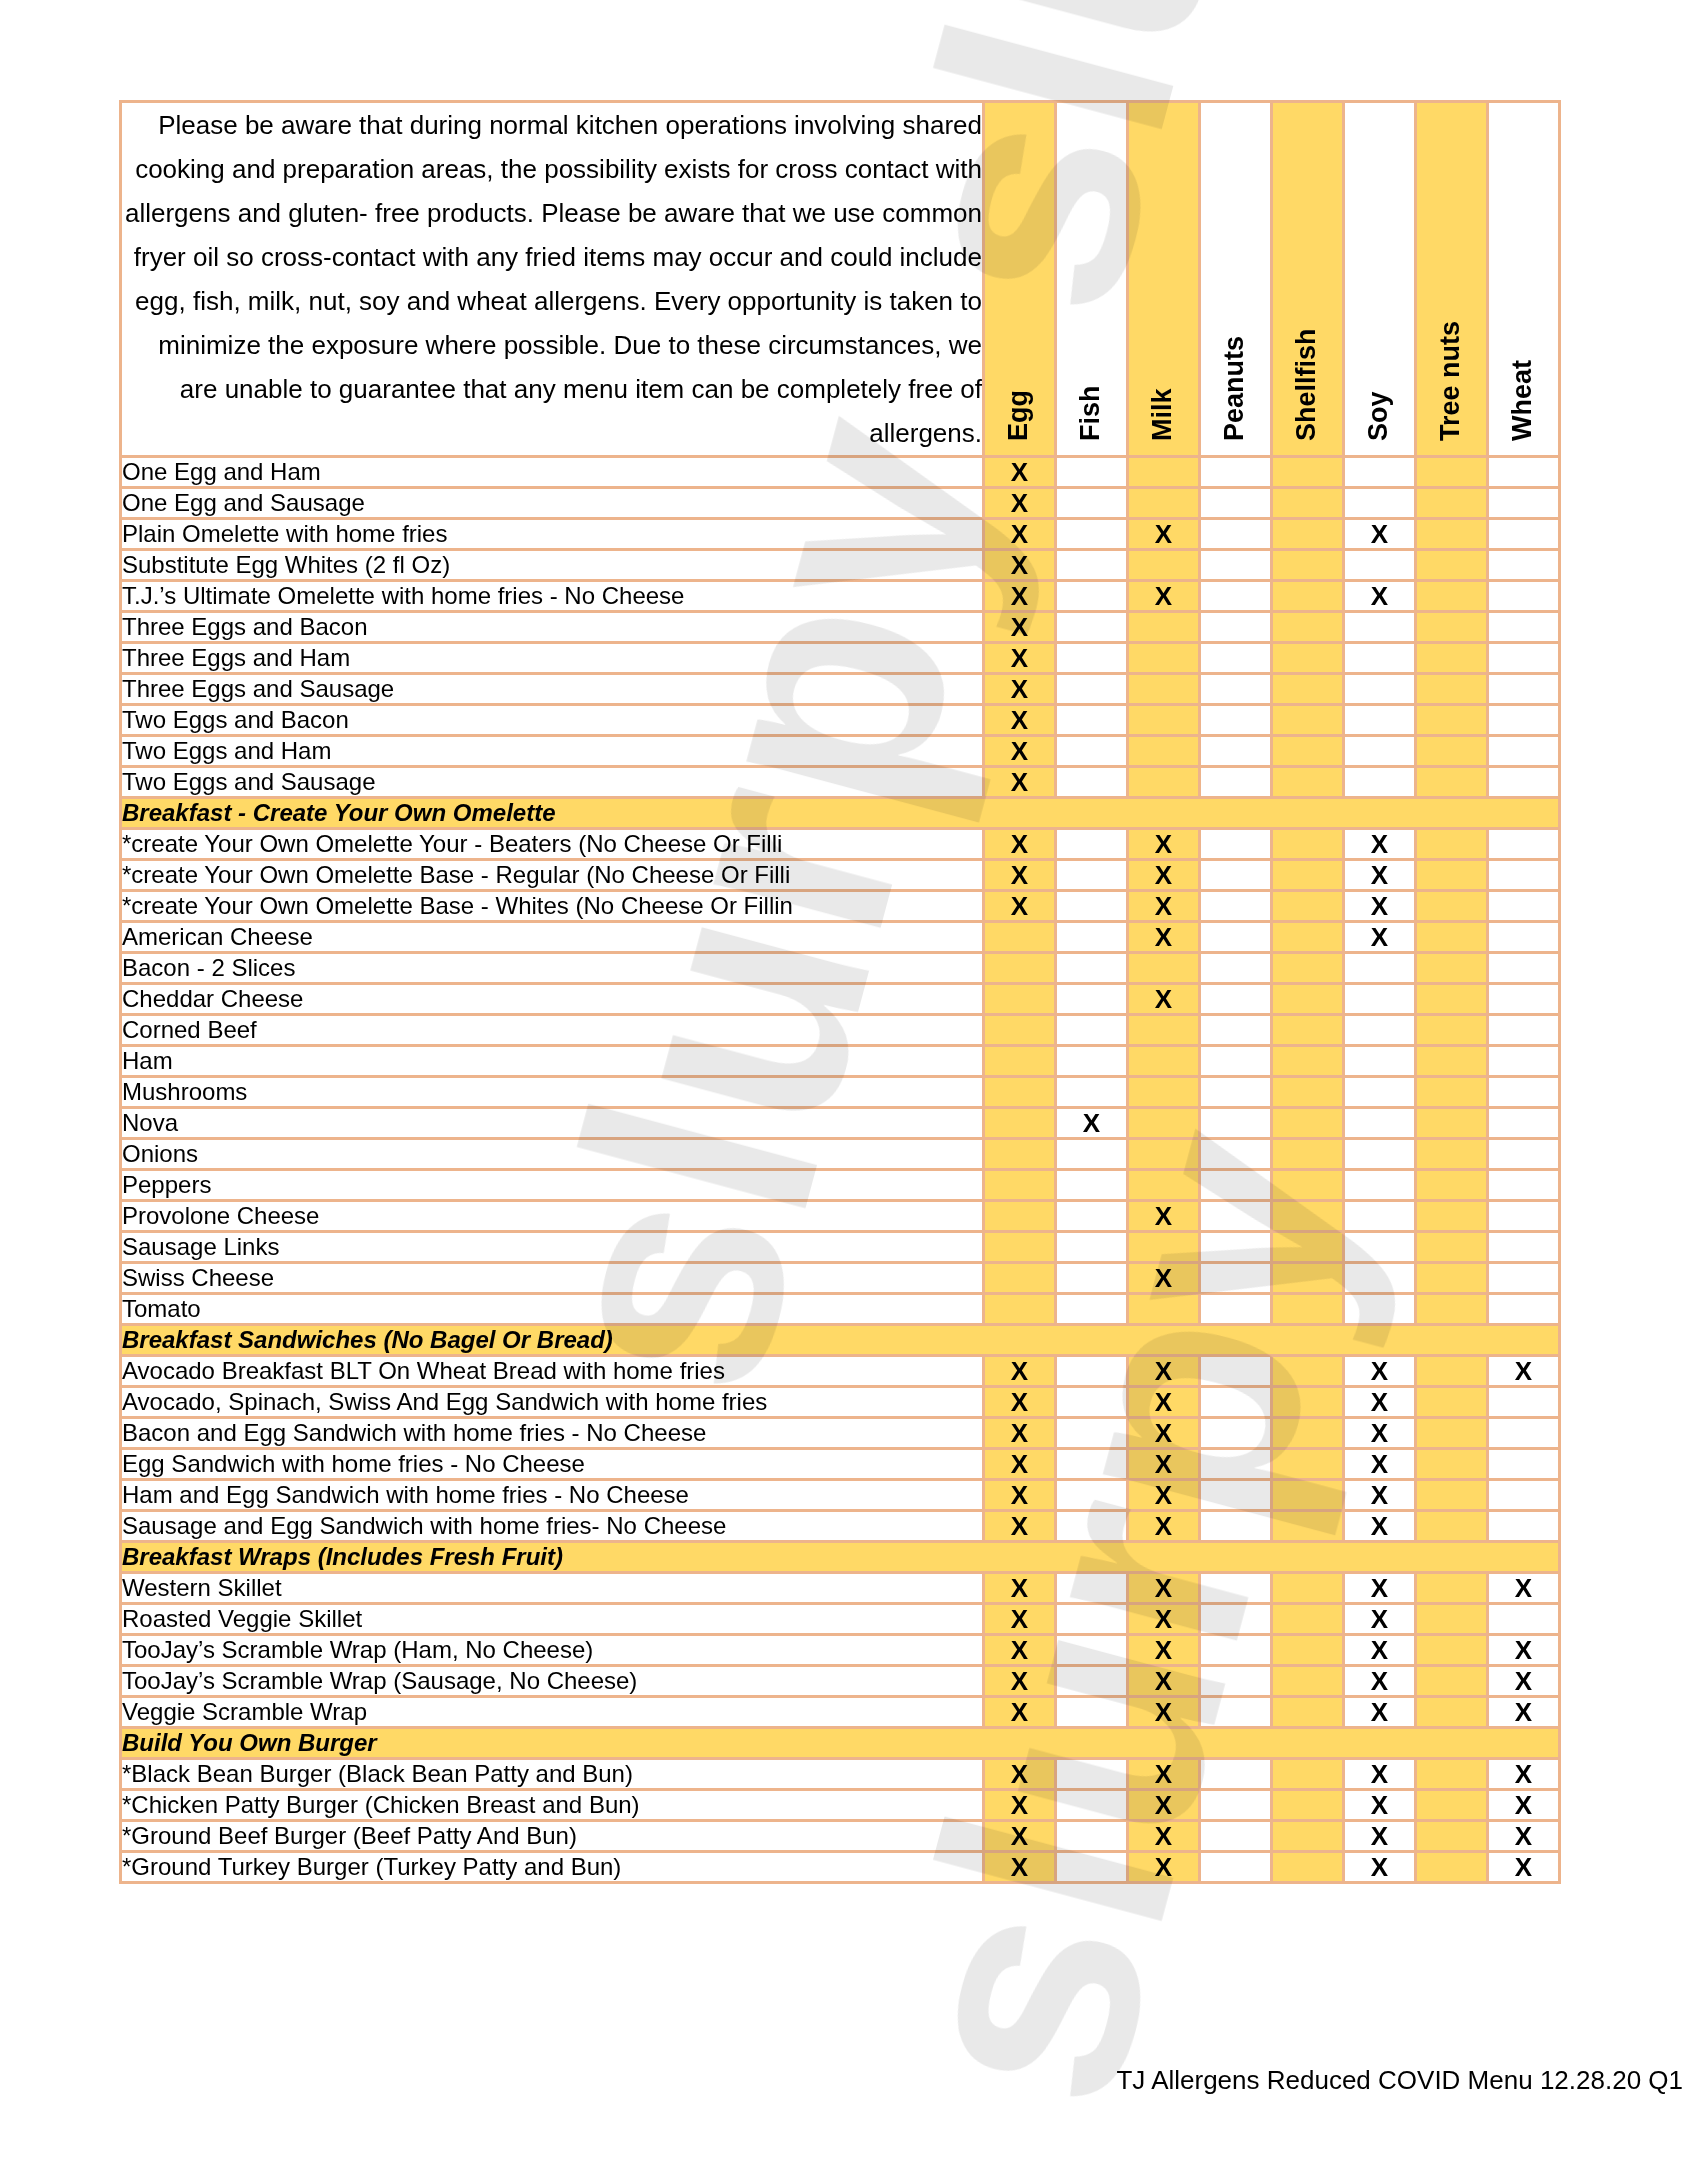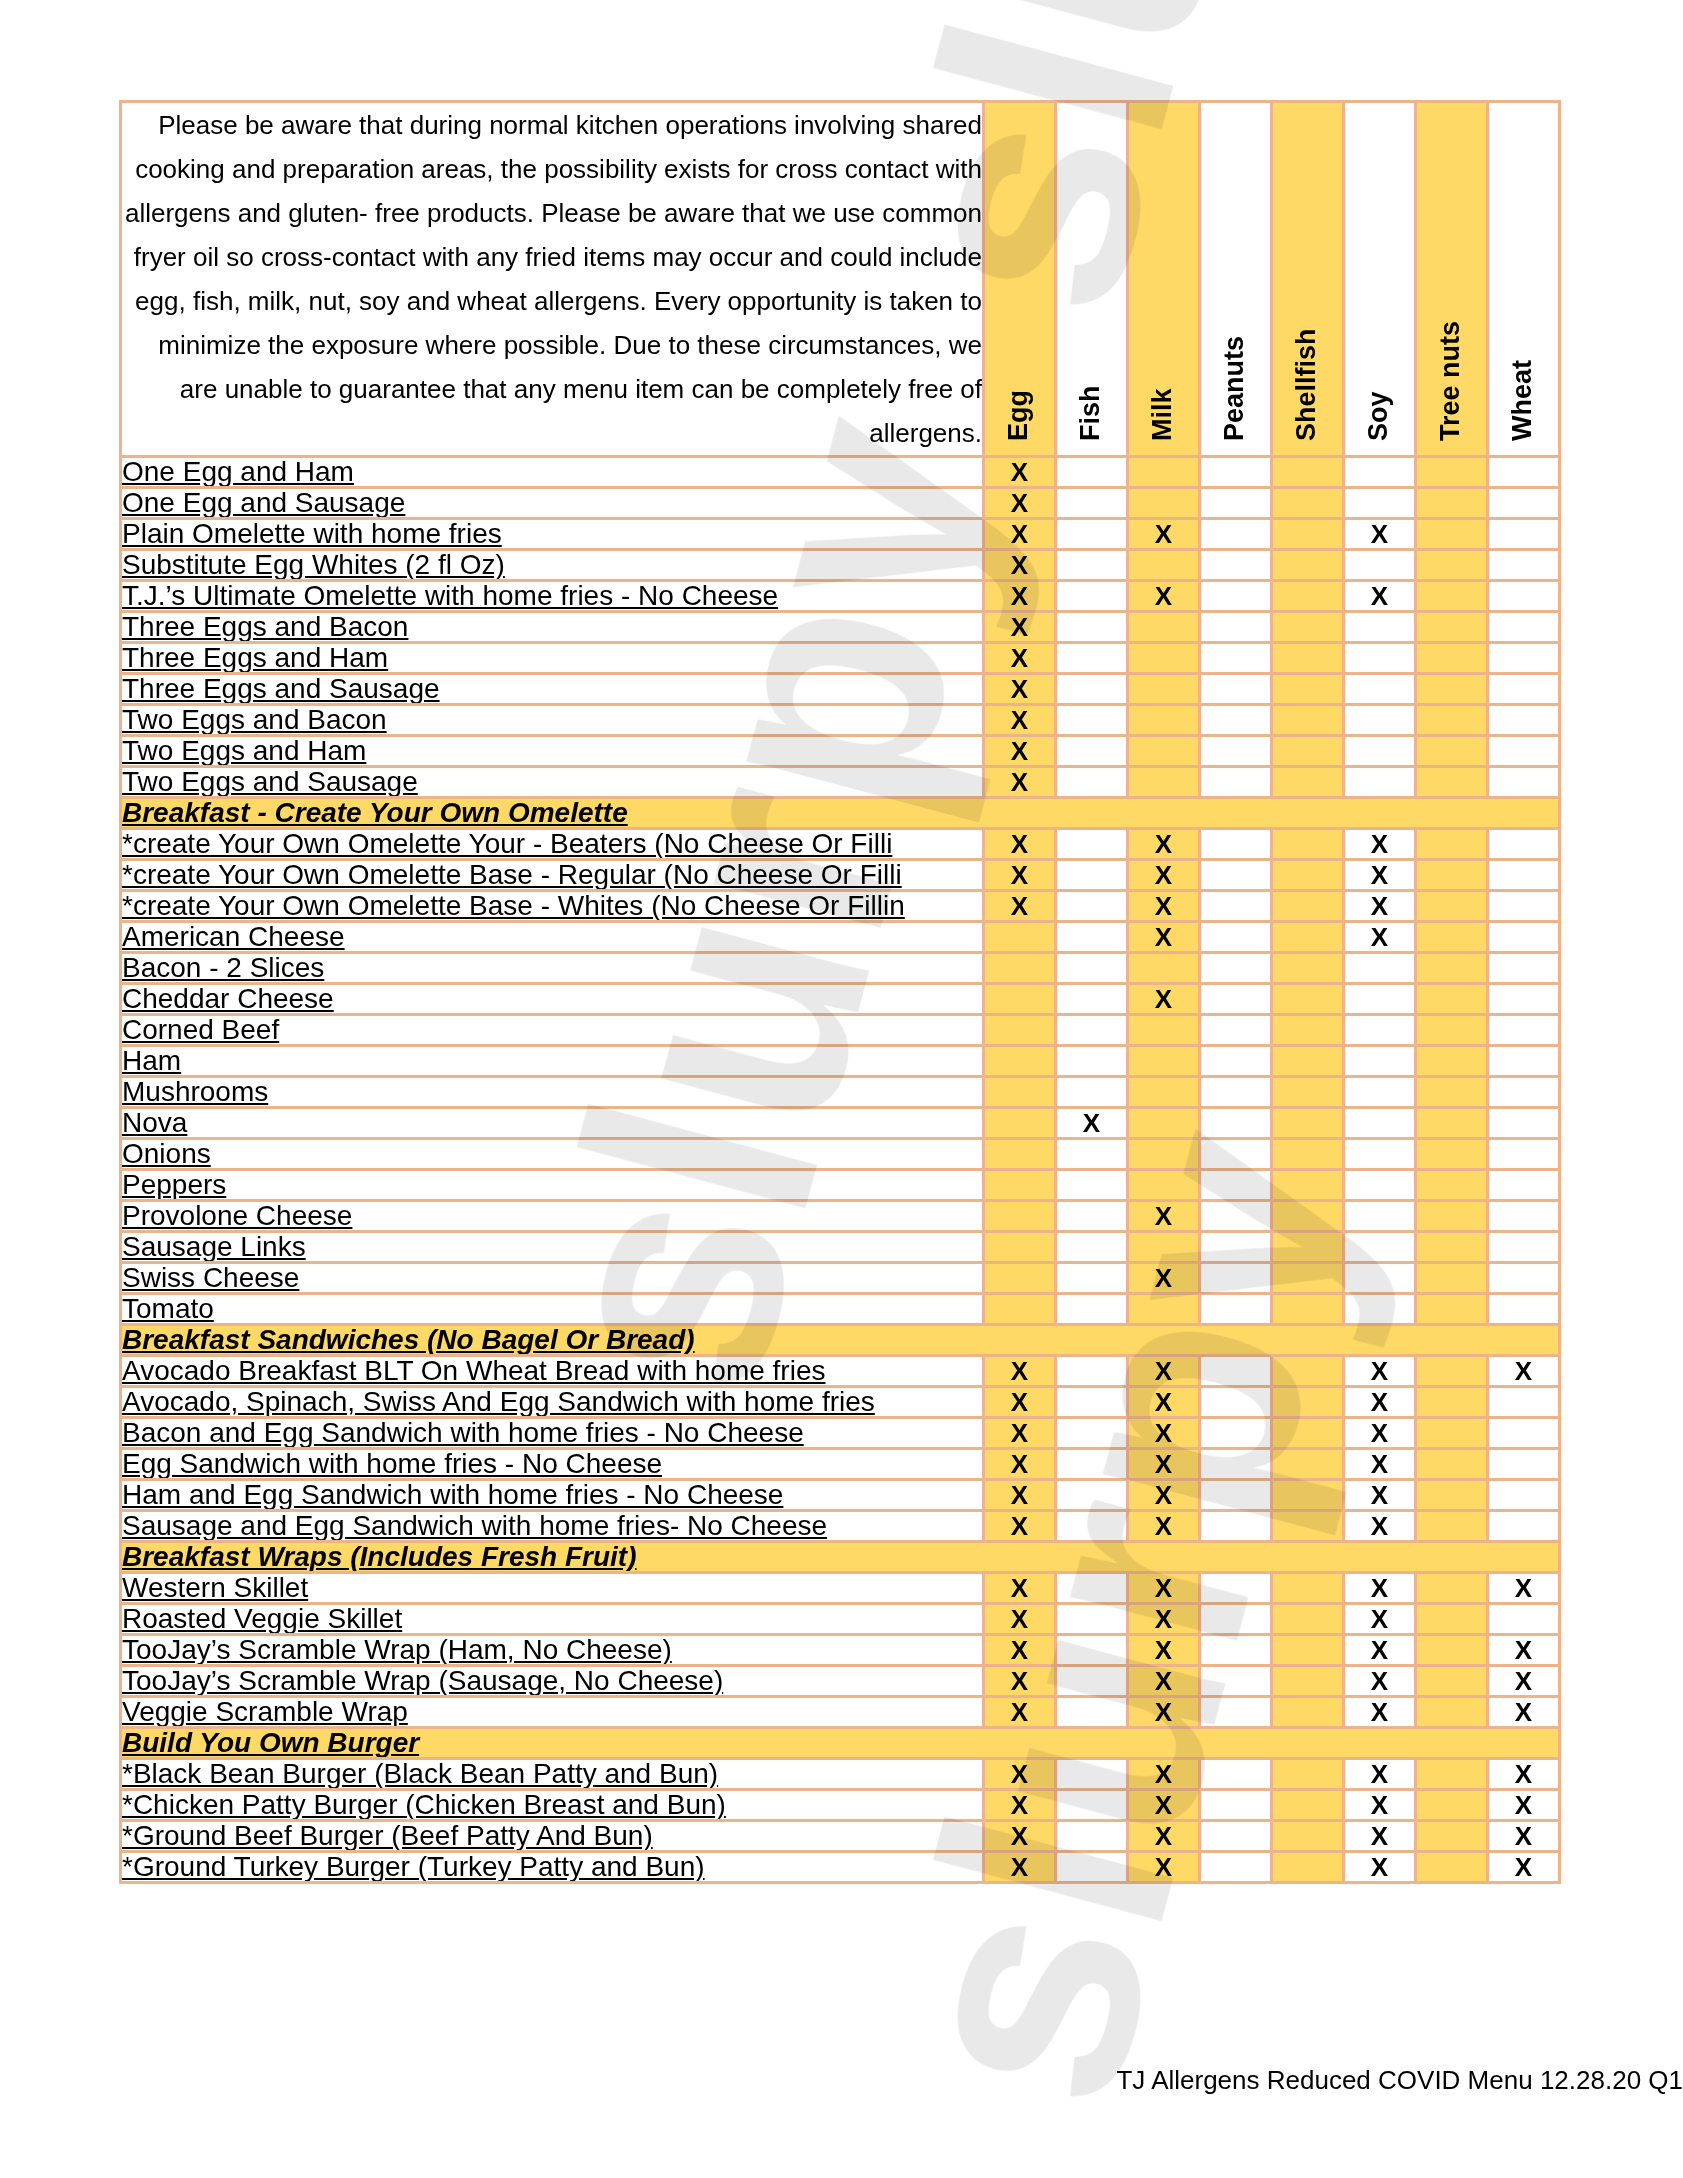--- a/index.html
+++ b/index.html
@@ -11,21 +11,21 @@
   table.grid td, table.grid th { border:3px solid #EDB48C; padding:0; }
   col.c-name { width:863px; }
   col.c-al { width:72px; }
   th.disclaimer { height:295px; vertical-align:bottom; text-align:right; font-weight:normal;
                   font-size:26px; line-height:44px; padding:0 6px 2px 6px; }
   th.allergen { height:295px; vertical-align:bottom; position:relative; }
   th.allergen span { position:absolute; left:50%; bottom:14px; transform-origin:left bottom;
                      transform:translateX(14px) rotate(-90deg); white-space:nowrap;
                      font-weight:bold; font-size:27px; }
   .shade { background:#FFD966; }
-  td.name { height:28px; font-size:28px; line-height:28px; padding:0 6px; white-space:nowrap; overflow:hidden;text-decoration:underline; }
+  td.name { height:28px; font-size:24px; line-height:28px; padding:0 6px; white-space:nowrap; overflow:hidden; }
   td.mark { text-align:center; font-weight:bold; font-size:26px; line-height:28px; }
   tr.section td { background:#FFD966; font-weight:bold; font-style:italic;margin-top:44px; }
   .footer { position:absolute; left:0; width:1683px; top:2065px; text-align:right; font-size:26px; z-index:1; }
 </style>
 </head>
 <body>
 
 <table class="grid">
   <colgroup id="cols">
       <col class="c-name">

